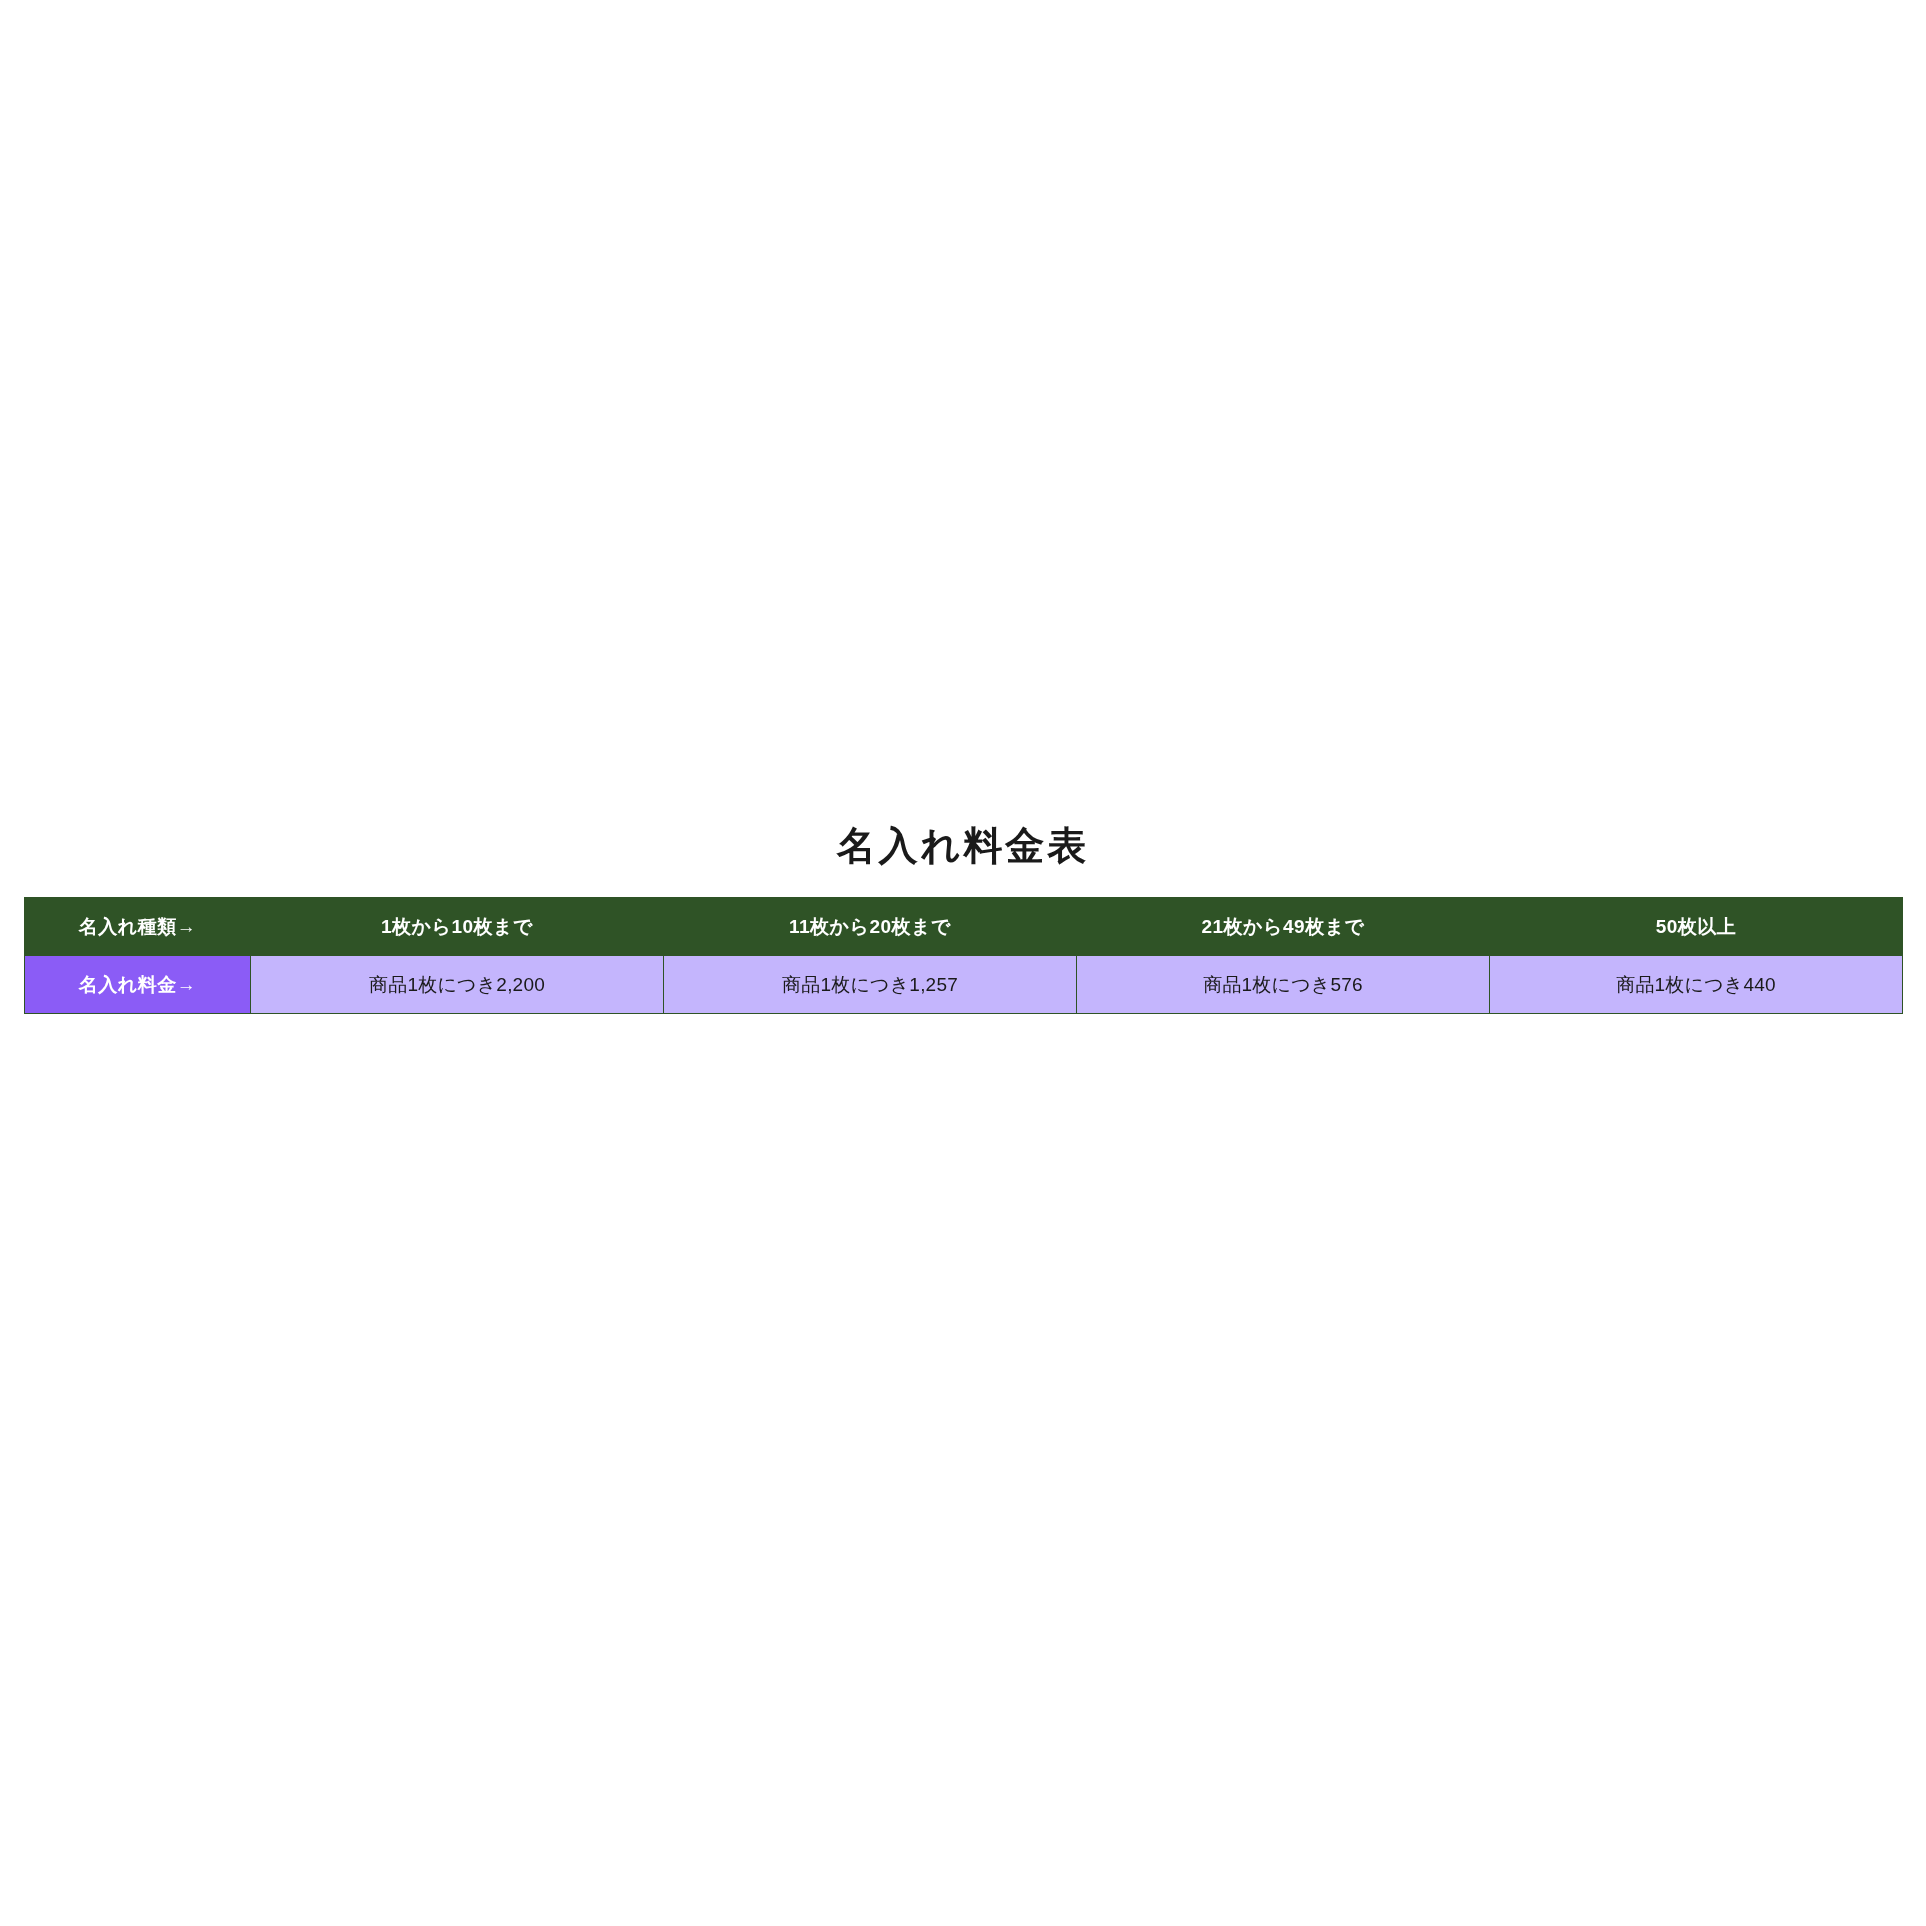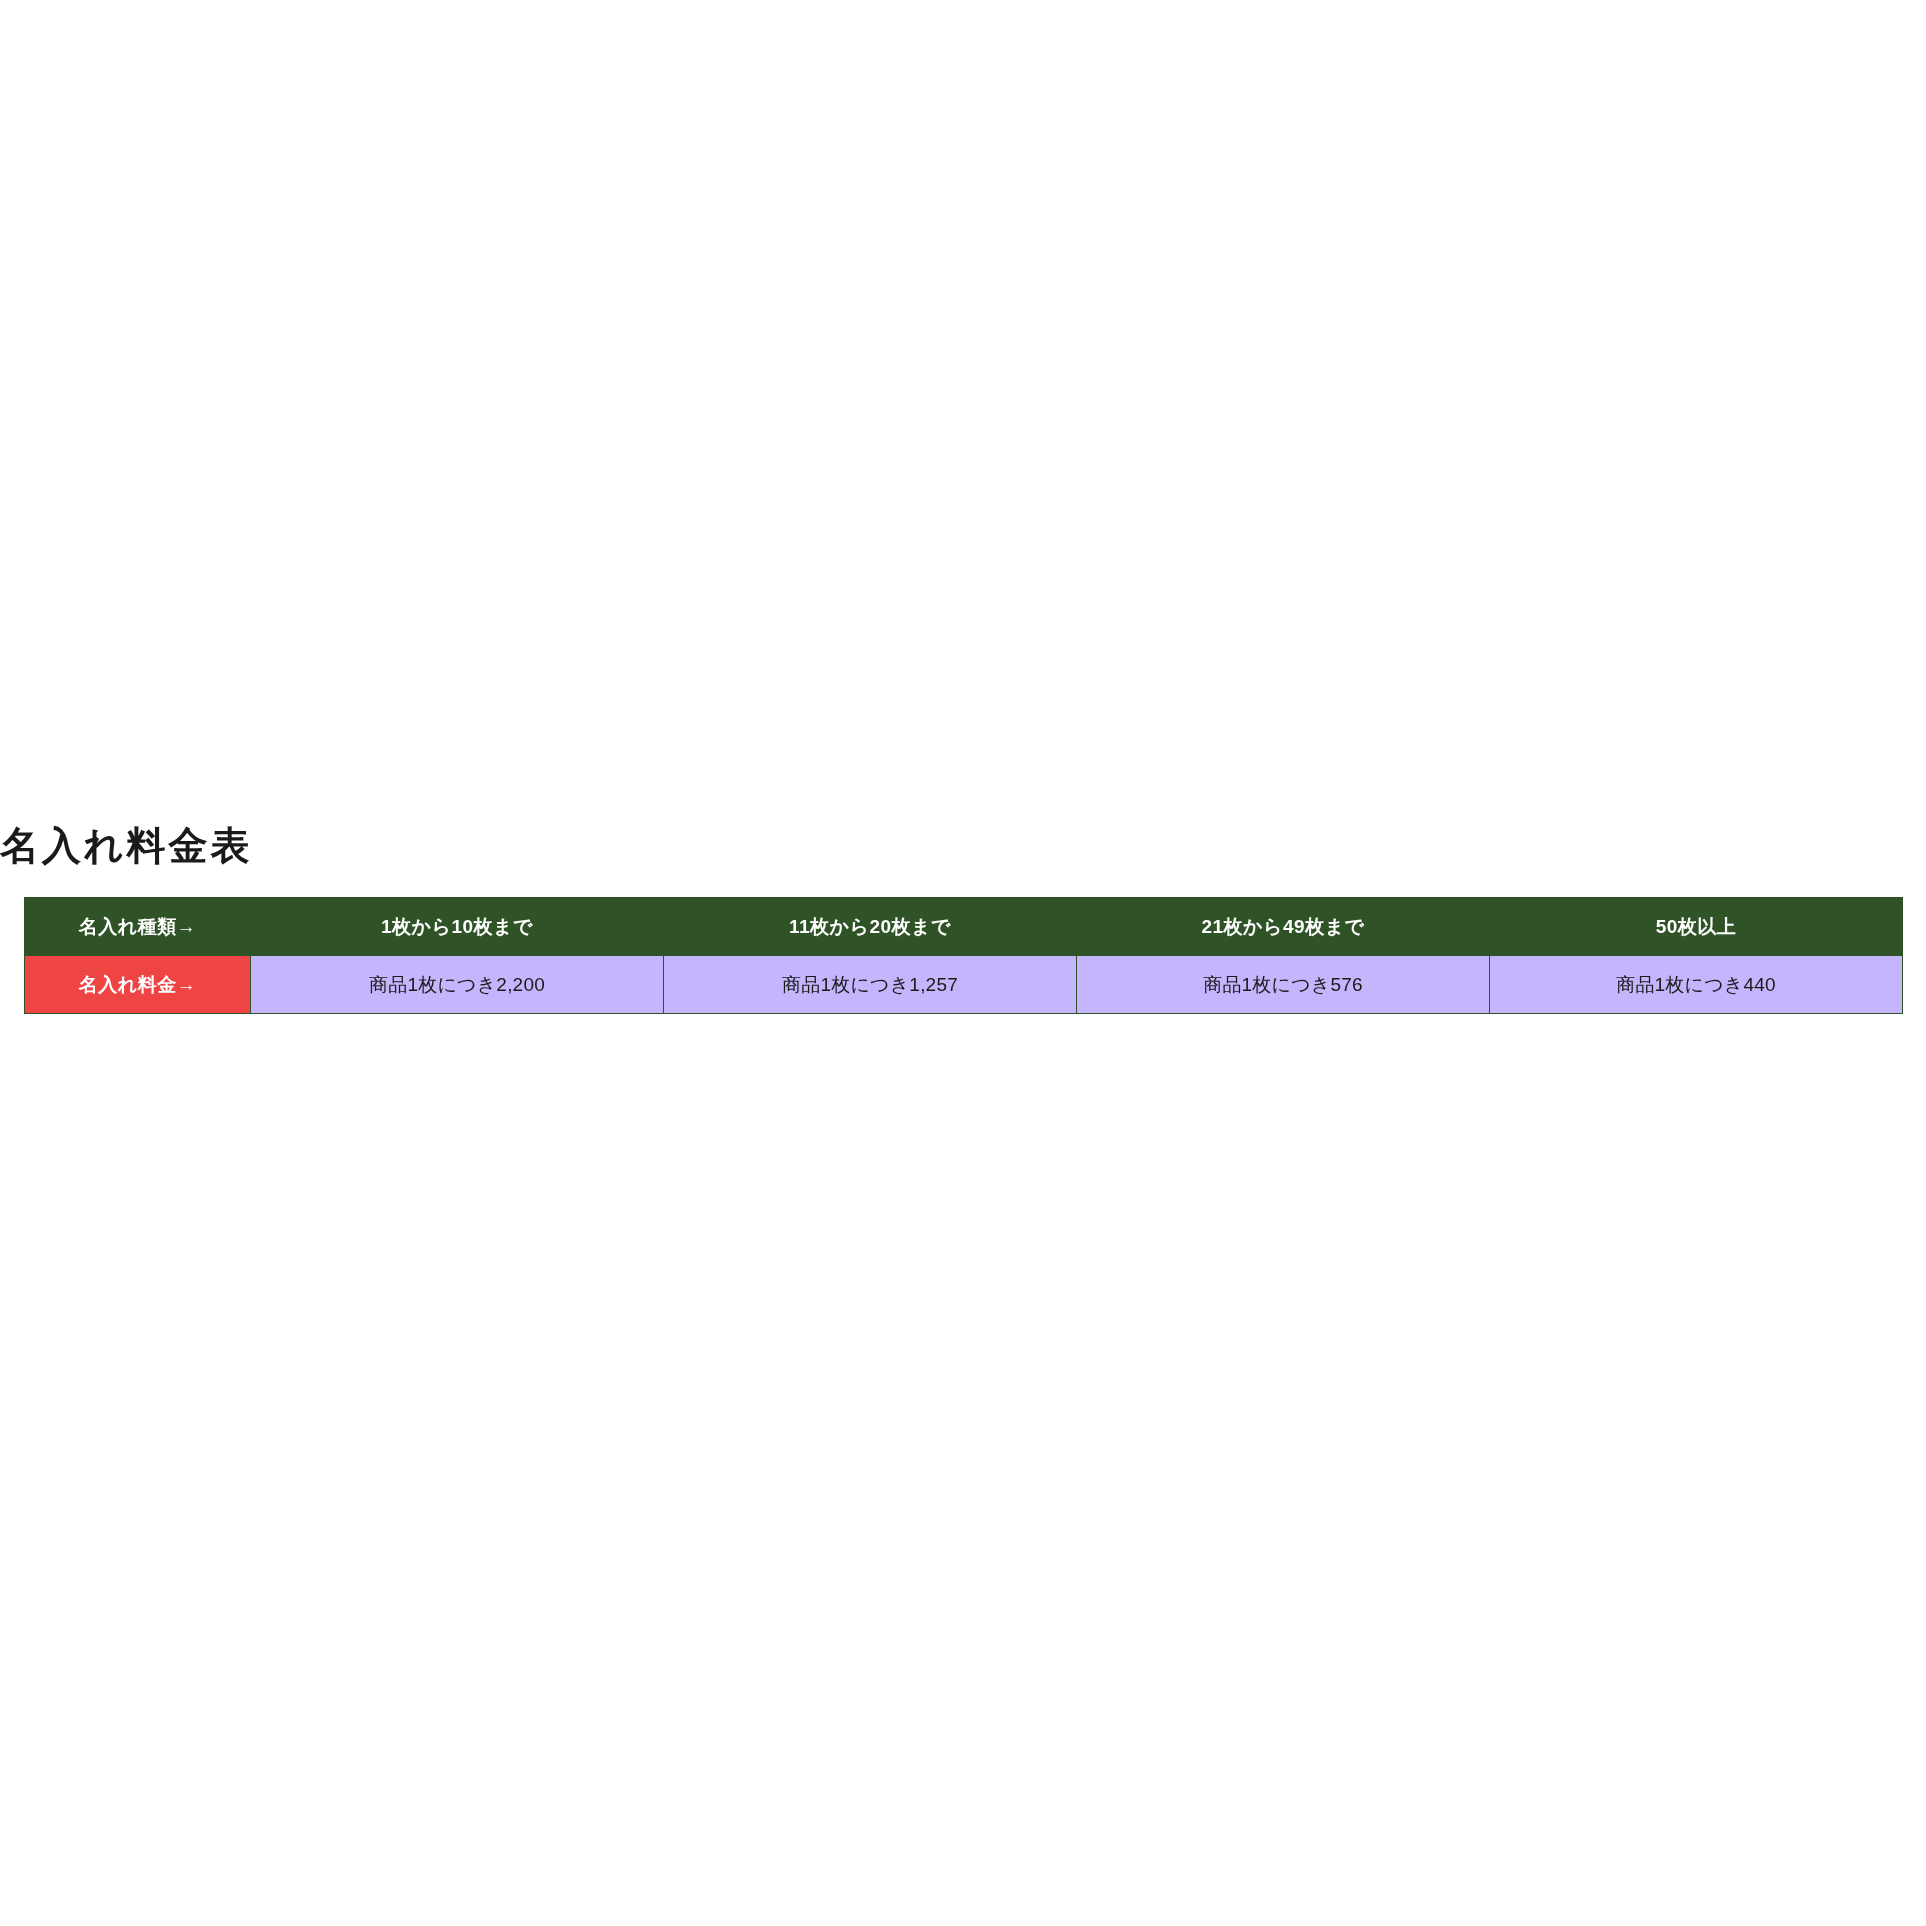--- a/index.html
+++ b/index.html
@@ -22,21 +22,21 @@
     top: 0;
     width: 1926px;
     height: 1926px;
   }
 
   .title {
     position: absolute;
     left: 0;
     top: 819px;
     width: 1926px;
-    text-align: left;
+    text-align: center;
     font-size: 39px;
     font-weight: bold;
     color: #1a1a1a;
     letter-spacing: 2.9px;
   }
 
   .price-table {
     position: absolute;
     left: 24px;
     top: 897px;
@@ -55,21 +55,21 @@
 
   .price-table .head-cell {
     background: #2f5326;
     color: #ffffff;
     font-size: 19px;
     font-weight: bold;
     letter-spacing: 0.5px;
   }
 
   .price-table .row-label {
-    background: #ef4444;
+    background: #8b5cf6;
     color: #ffffff;
     font-size: 19px;
     font-weight: bold;
     letter-spacing: 0.5px;
     text-align: center;
   }
 
   .price-table .value-cell {
     background: #c4b5fd;
     color: #1a1a1a;

